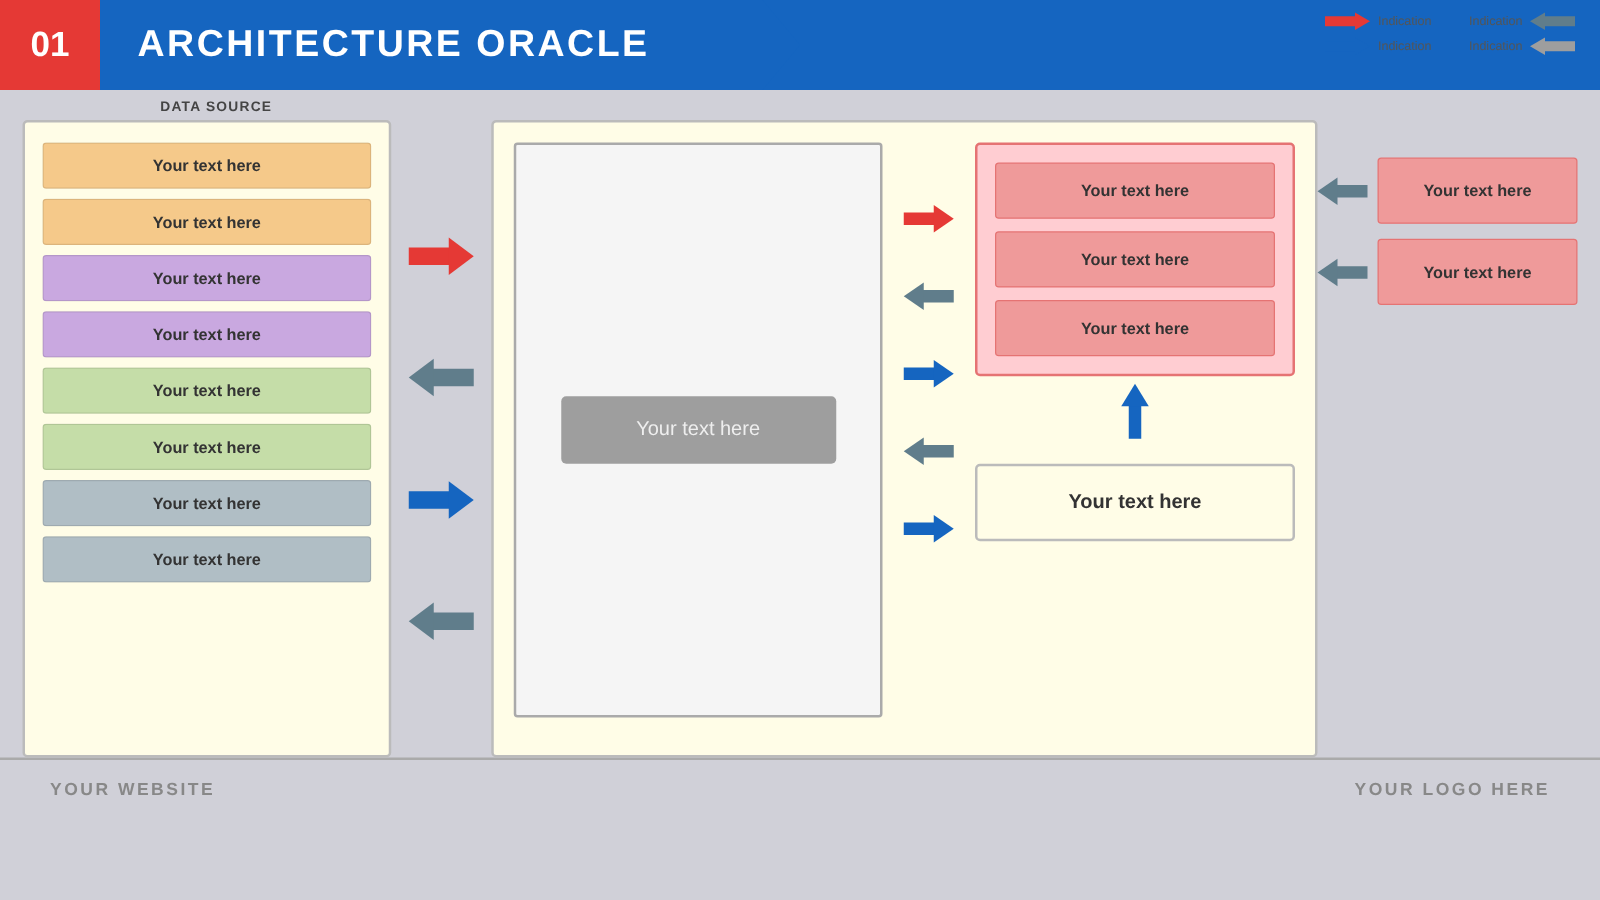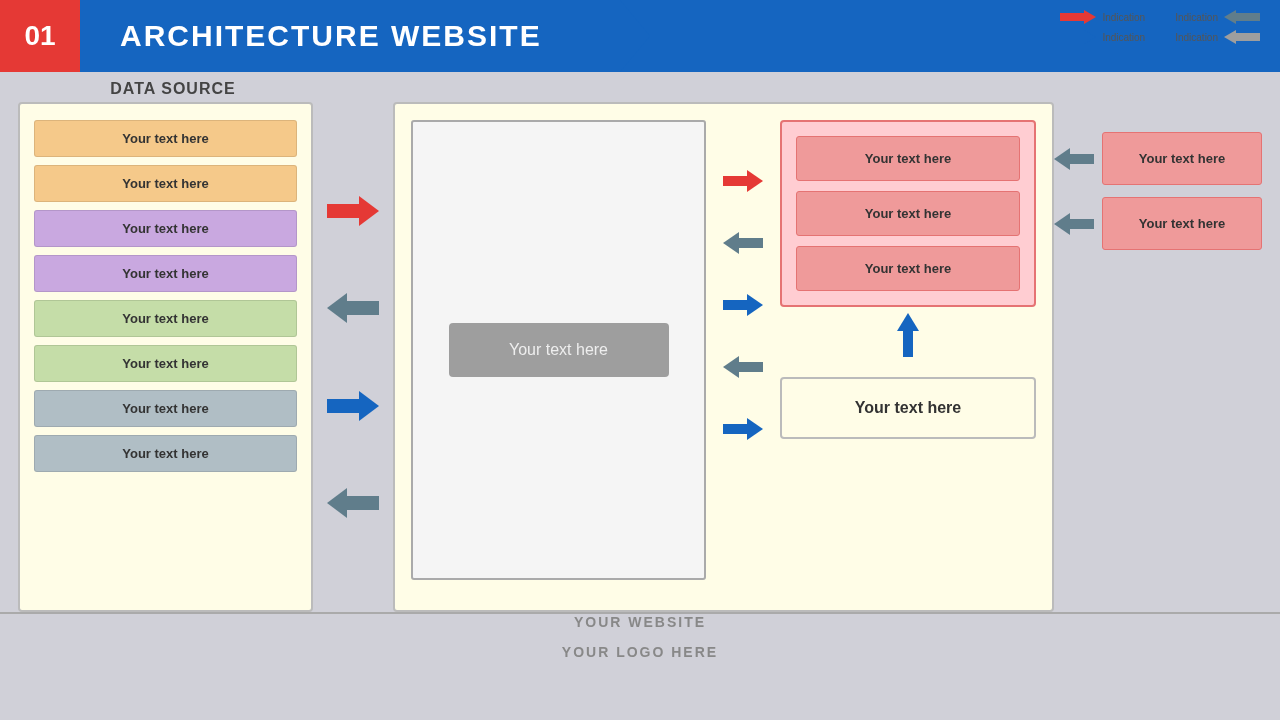--- a/index.html
+++ b/index.html
@@ -12,21 +12,20 @@
       position: relative;
     }
 
     
     .header {
       display: flex;
       align-items: stretch;
       height: 72px;
       background: #1565c0;
       position: relative;
-      gap: 10px;
     }
     .header-number {
       background: #e53935;
       color: #fff;
       font-size: 28px;
       font-weight: 900;
       width: 80px;
       display: flex;
       align-items: center;
       justify-content: center;
@@ -118,21 +117,21 @@
       border-top: 7px solid transparent;
       border-bottom: 7px solid transparent;
     }
 
     .section-labels {
       display: flex;
       gap: 0;
       padding: 0 0 4px 0;
     }
     .section-label {
-      font-size: 16px;
+      font-size: 11px;
       font-weight: 700;
       color: #444;
       letter-spacing: 1px;
       text-transform: uppercase;
     }
     .section-label-datasource {
       width: 310px;
       text-align: center;
     }
     .section-label-oracle {
@@ -430,21 +429,20 @@
 
     
     .footer {
       height: 48px;
       display: flex;
       align-items: center;
       justify-content: space-between;
       padding: 0 40px;
       border-top: 2px solid #aaa;
       background: #d0d0d8;
-      flex-direction: column;
     }
     .footer-text {
       font-size: 14px;
       font-weight: 700;
       color: #888;
       letter-spacing: 2px;
       text-transform: uppercase;
     }
 
     
@@ -452,21 +450,21 @@
       display: flex;
       justify-content: center;
       padding: 6px 0;
     }
   </style>
 </head>
 <body>
 
 <div class="header">
   <div class="header-number">01</div>
-  <div class="header-title">ARCHITECTURE WEBSITE</div>
+  <div class="header-title">ARCHITECTURE ORACLE</div>
 
   <div class="header-legend">
     <div class="legend-row">
       <div class="legend-item">
         <span class="arrow-right color-red"></span>
         <span class="legend-text">Indication</span>
       </div>
       <div class="legend-item">
         <span class="legend-text">Indication</span>
         <span class="arrow-left color-gray"></span>

